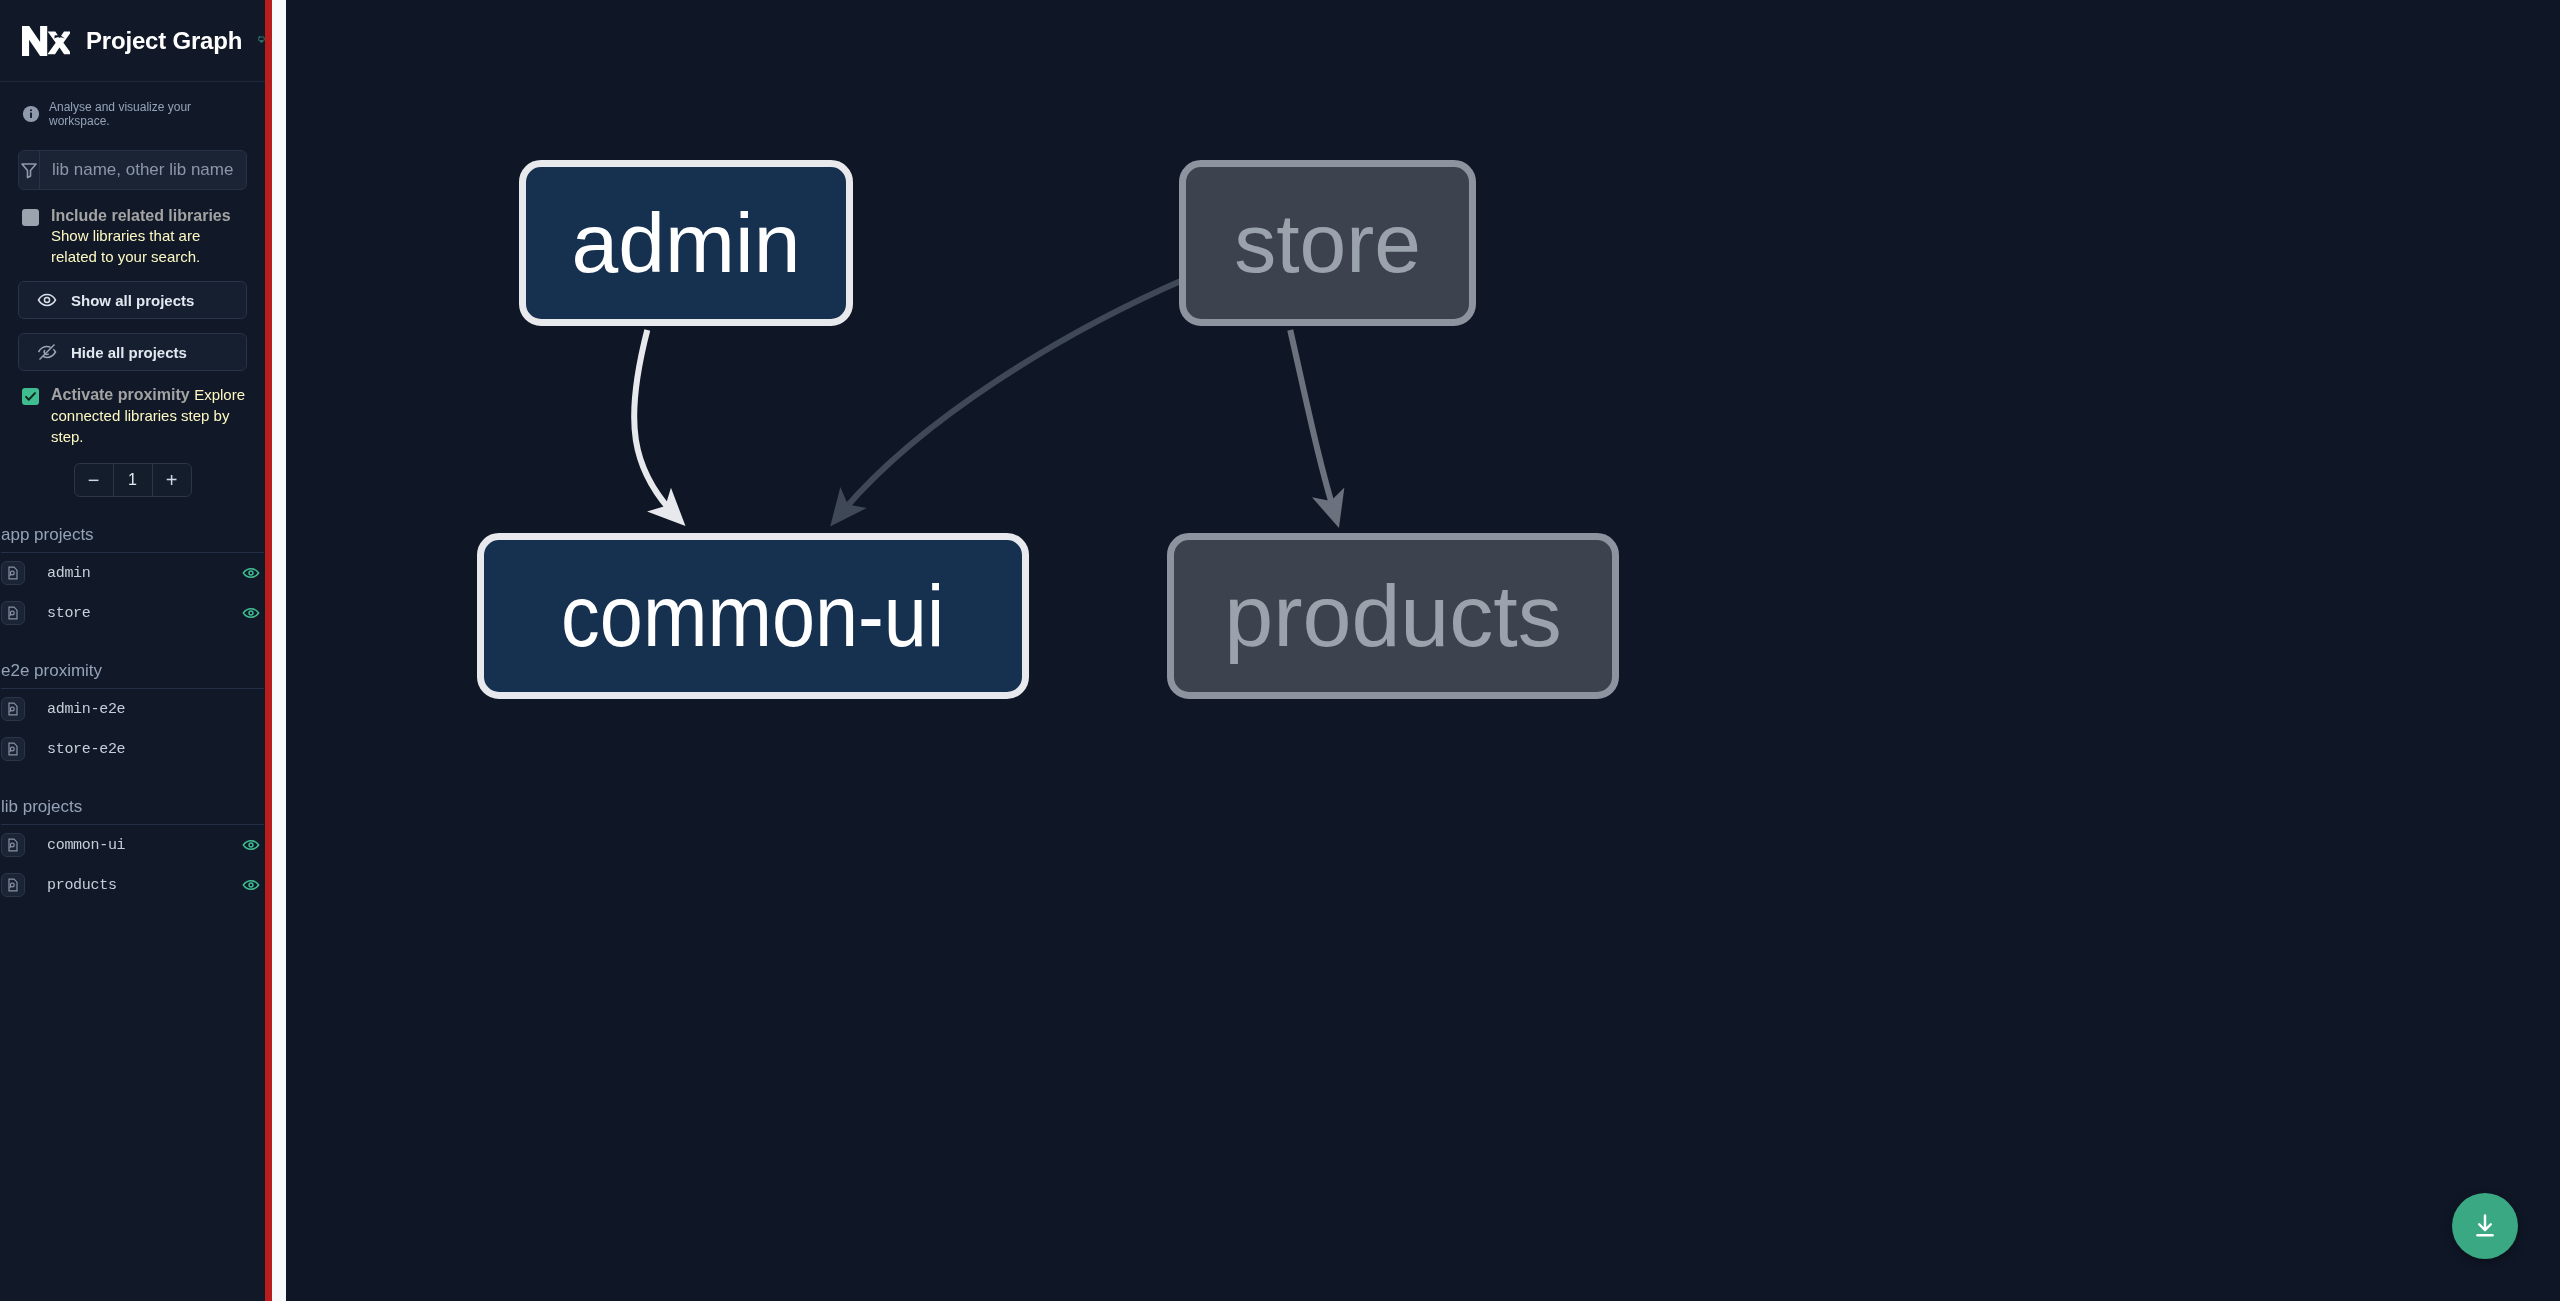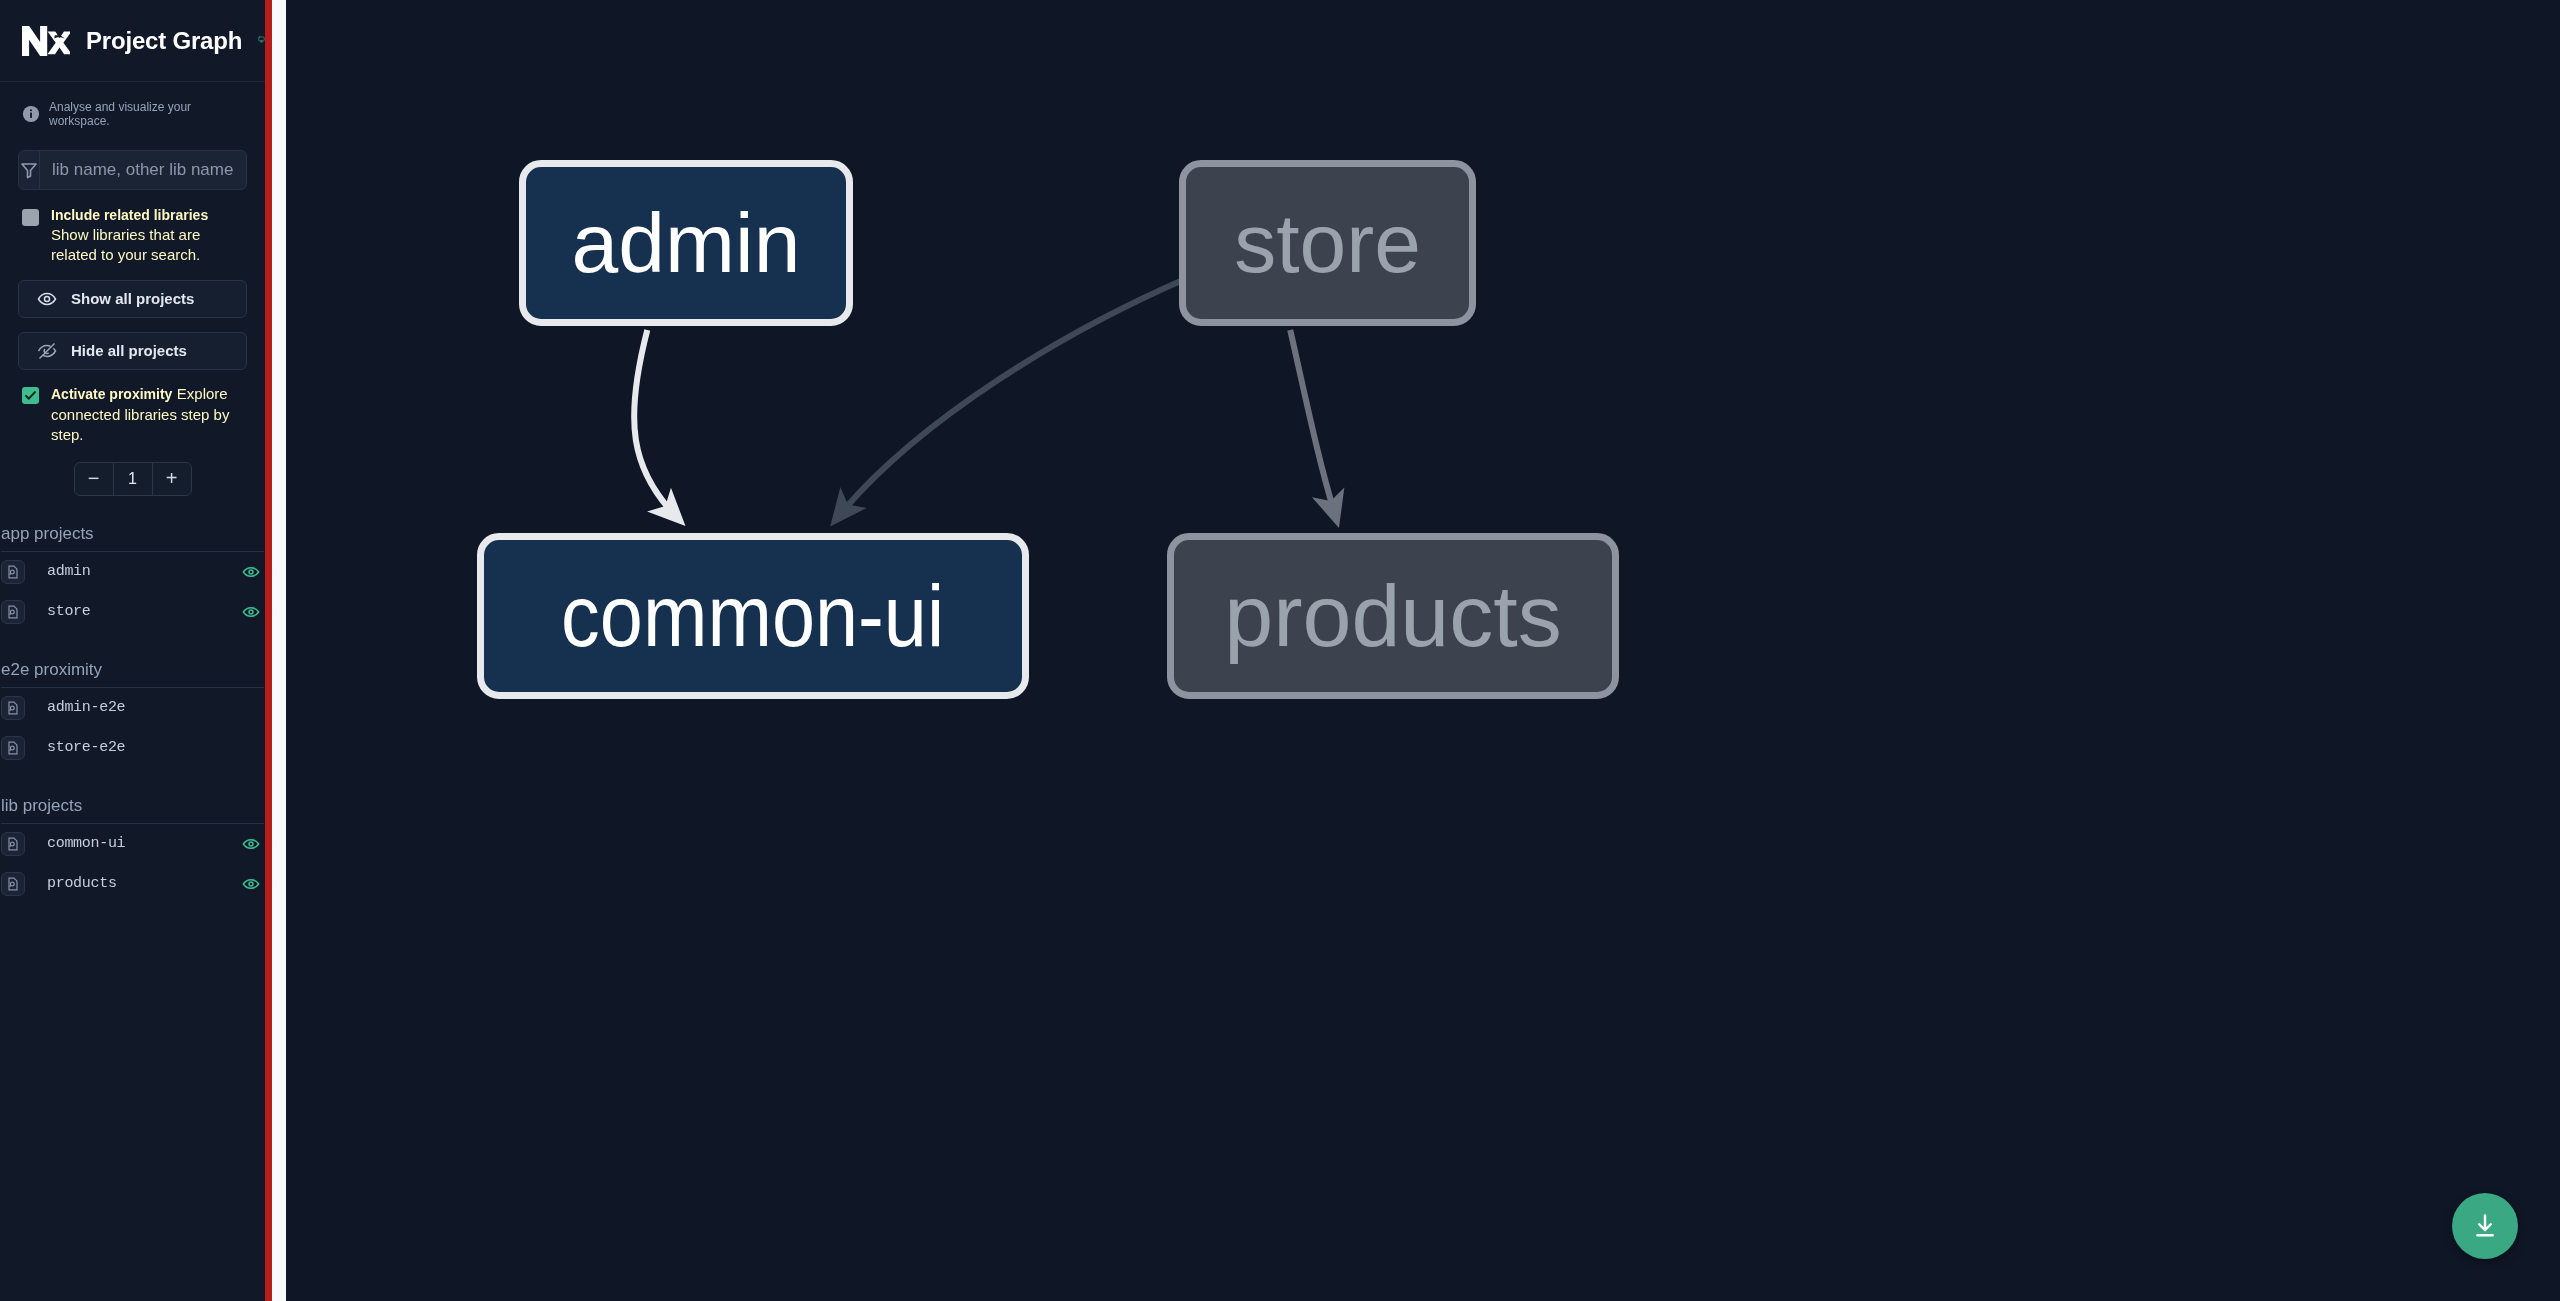--- a/index.html
+++ b/index.html
@@ -63,21 +63,21 @@
   .opt-row.tight{ padding-top:14px; }
   .cb{
     width:17px;height:17px;border-radius:3px; flex:0 0 17px; margin-top:3px;
     display:flex;align-items:center;justify-content:center;
   }
   .cb.off{ background:#9aa3ae; }
   .cb.empty{ background:#ffffff; }
   .cb.on{ background:#3fbd91; }
   .cb svg{ width:13px;height:13px;display:block;}
   .opt-txt{ flex:1; }
-  .opt-title{ color:#fef9c3; font-size:14px; font-weight:700; line-height:1.25; }
+  .opt-title{ color:#a3a3a3; font-size:16px; font-weight:700; line-height:1.25; }
   .opt-desc{ color:#fef9c3; font-size:15px; line-height:1.38; margin-top:1px; }
 
   .btn-wide{
     margin:14px 18px 0 18px;
     height:38px;
     background:#161f2f;
     border:1px solid #293347;
     border-radius:6px;
     display:flex; align-items:center; gap:14px;
     padding-left:18px;

